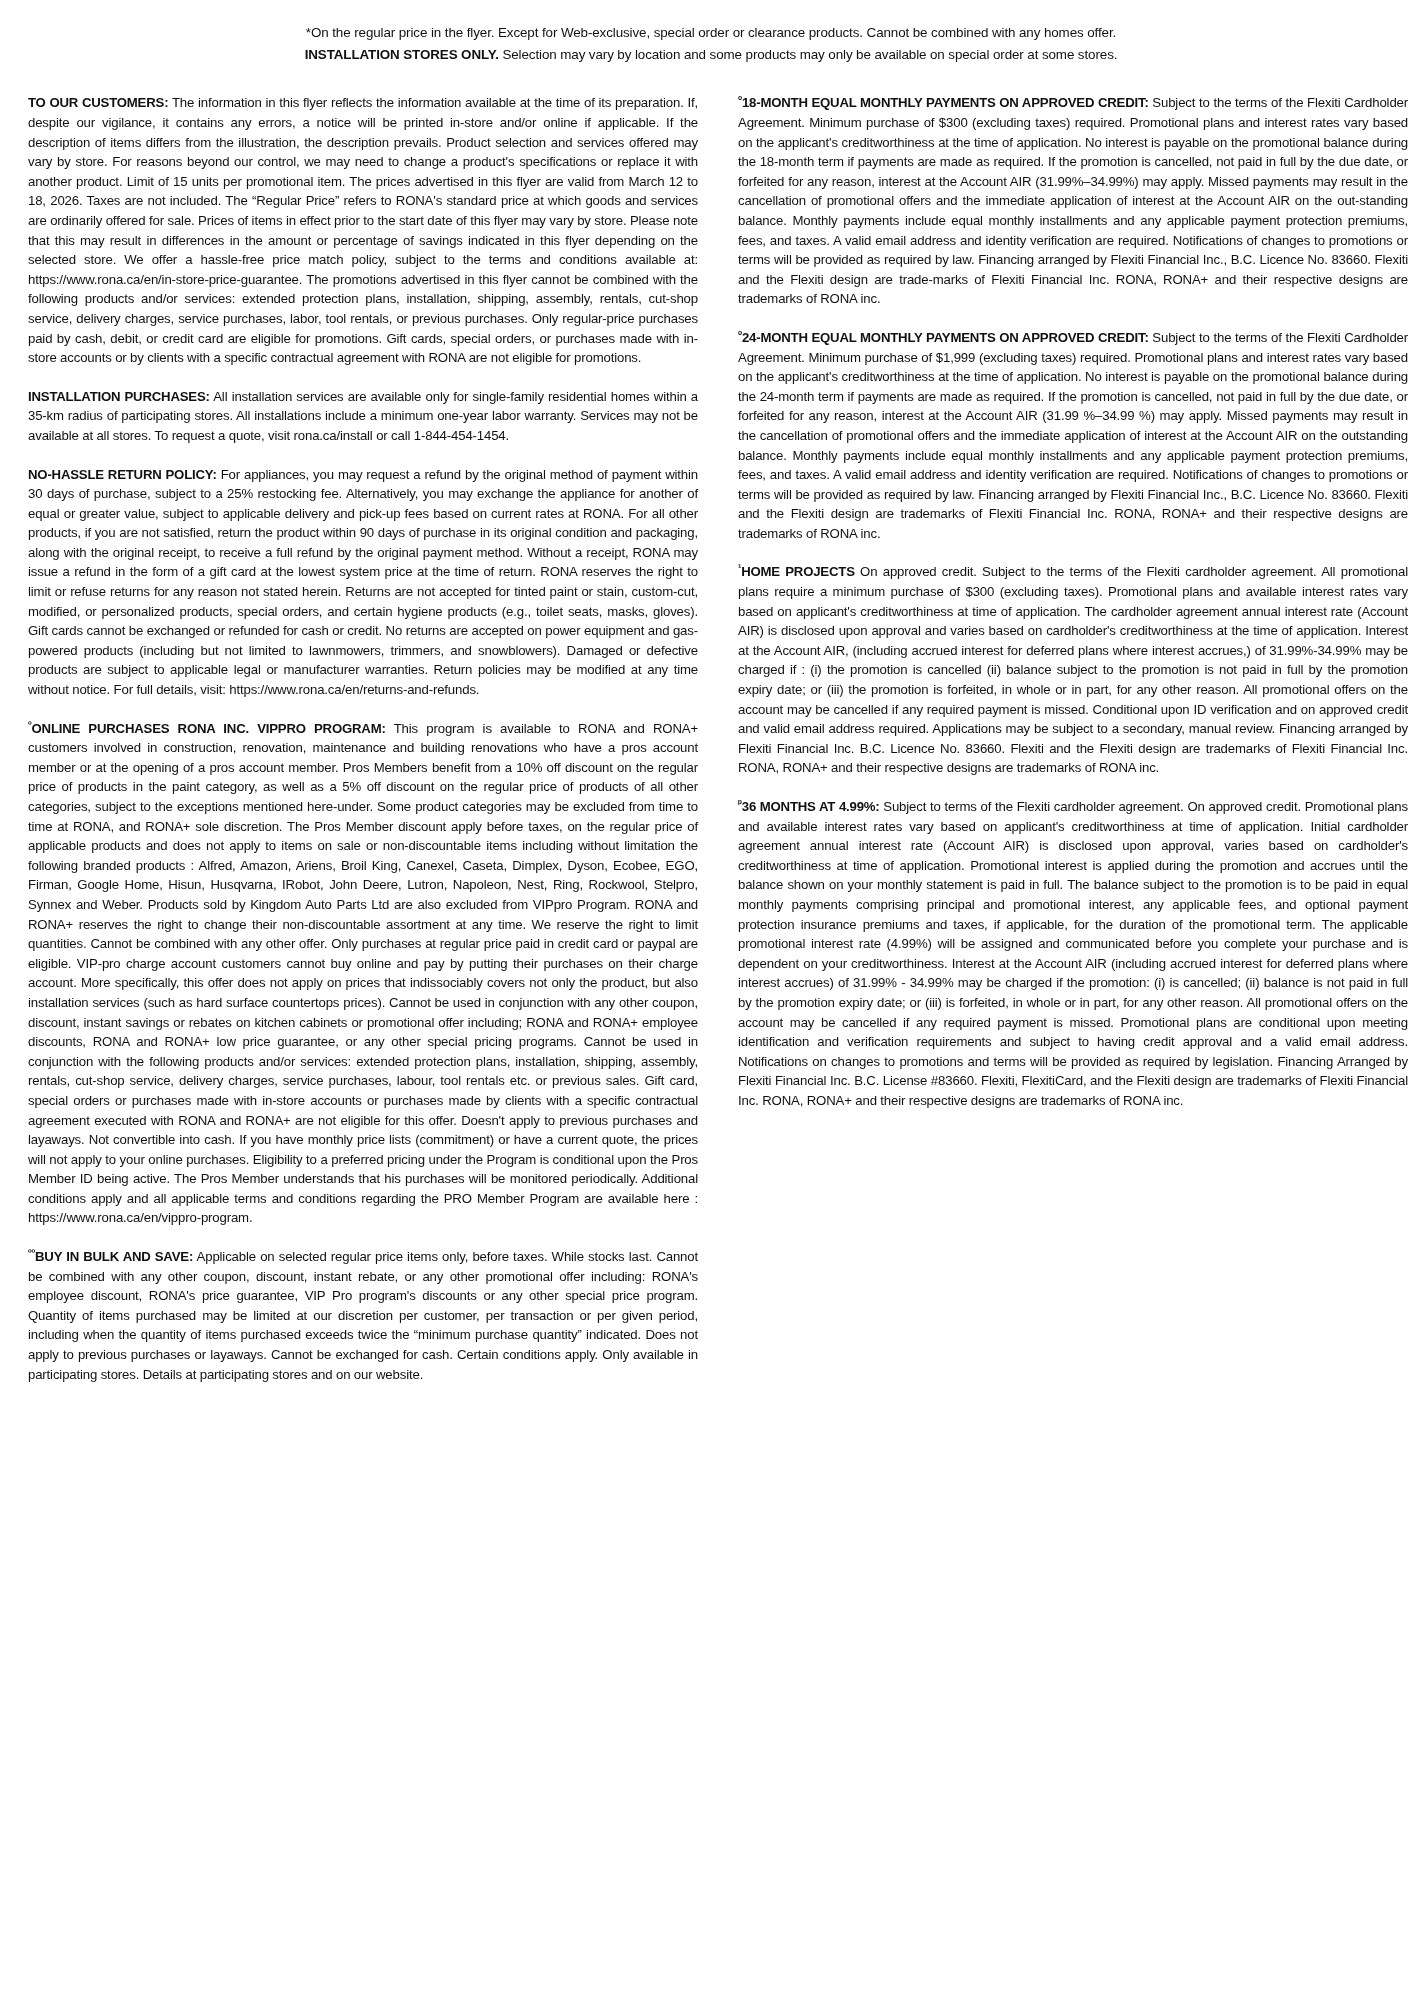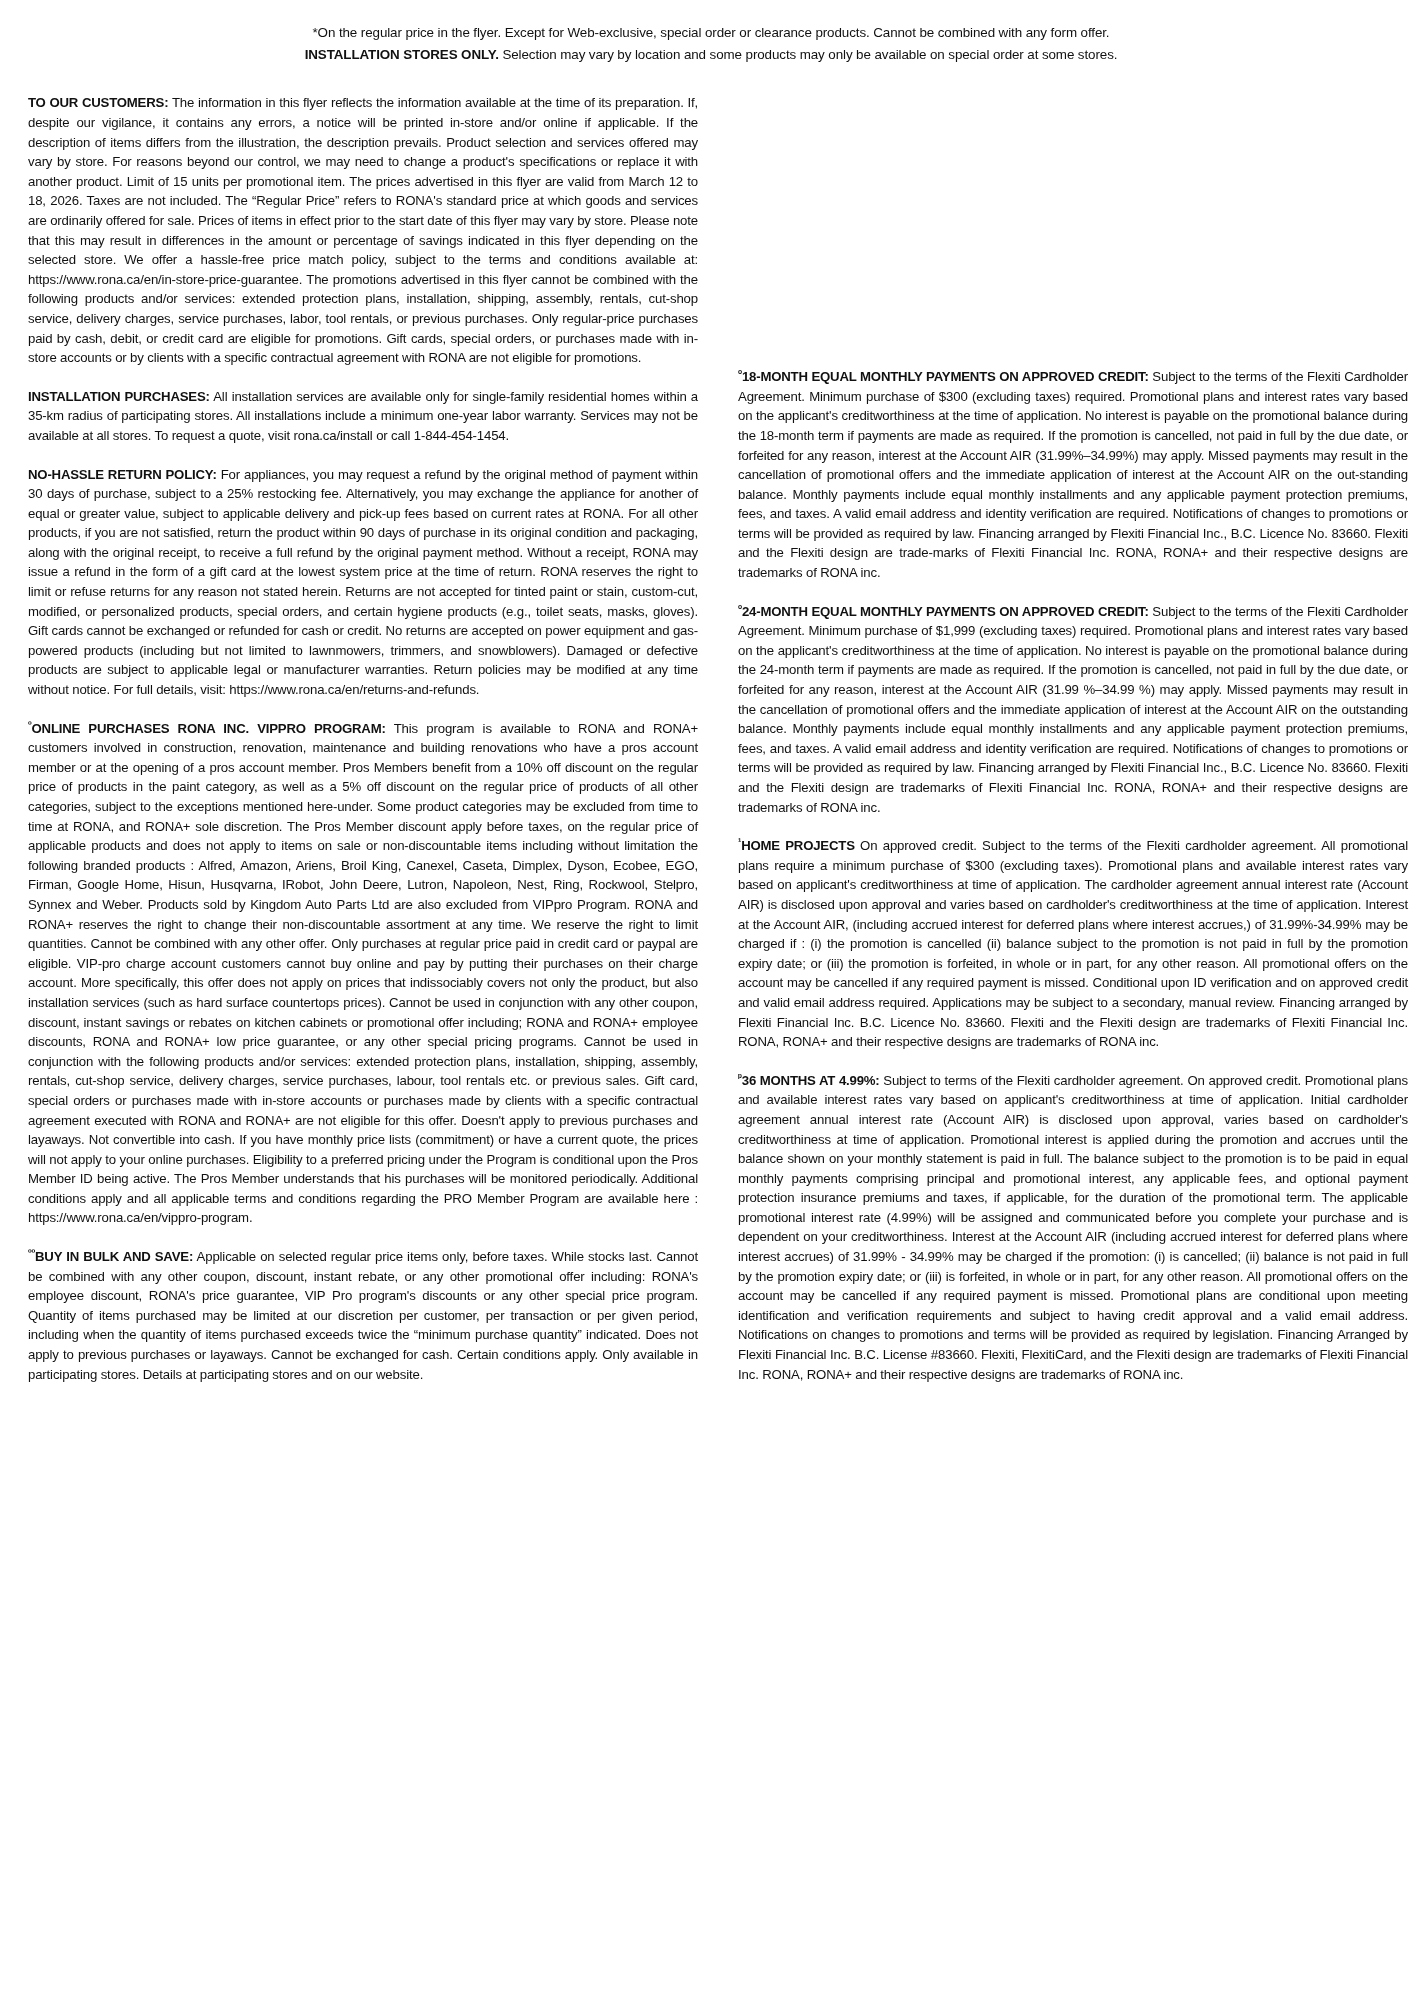--- a/index.html
+++ b/index.html
@@ -34,21 +34,21 @@
     padding-top: 4px;
   }
   .topnote p { margin: 0; }
   .topnote b { font-weight: 700; }
 
   
   .columns {
     display: flex;
     gap: 40px;
     margin-top: 28px;
-    align-items: flex-end;
+    align-items: flex-start;
   }
   .col {
     width: 670px;
     flex: 0 0 670px;
   }
   .sect {
     margin: 0 0 19px 0;
     font-size: 13.2px;
     line-height: 1.485;
     text-align: justify;
@@ -67,21 +67,21 @@
     vertical-align: super;
     line-height: 0;
   }
 </style>
 </head>
 <body>
 
 <div class="page">
 
   <div class="topnote">
-    <p>*On the regular price in the flyer. Except for Web-exclusive, special order or clearance products. Cannot be combined with any form offer.</p>
+    <p>*On the regular price in the flyer. Except for Web-exclusive, special order or clearance products. Cannot be combined with any homes offer.</p>
     <p><b>INSTALLATION STORES ONLY.</b><span> Selection may vary by location and some products may only be available on special order at some stores.</span></p>
   </div>
 
   <div class="columns">
 
     <div class="col">
       <p class="sect">
         <span class="sup"></span><span class="hd">TO OUR CUSTOMERS:</span><span> The information in this flyer reflects the information available at the time of its preparation. If, despite our vigilance, it contains any errors, a notice will be printed in-store and/or online if applicable. If the description of items differs from the illustration, the description prevails. Product selection and services offered may vary by store. For reasons beyond our control, we may need to change a product's specifications or replace it with another product. Limit of 15 units per promotional item. The prices advertised in this flyer are valid from March 12 to 18, 2026. Taxes are not included. The “Regular Price” refers to RONA's standard price at which goods and services are ordinarily offered for sale. Prices of items in effect prior to the start date of this flyer may vary by store. Please note that this may result in differences in the amount or percentage of savings indicated in this flyer depending on the selected store. We offer a hassle-free price match policy, subject to the terms and conditions available at: https://www.rona.ca/en/in-store-price-guarantee. The promotions advertised in this flyer cannot be combined with the following products and/or services: extended protection plans, installation, shipping, assembly, rentals, cut-shop service, delivery charges, service purchases, labor, tool rentals, or previous purchases. Only regular-price purchases paid by cash, debit, or credit card are eligible for promotions. Gift cards, special orders, or purchases made with in-store accounts or by clients with a specific contractual agreement with RONA are not eligible for promotions.</span>
       </p>
       <p class="sect">

